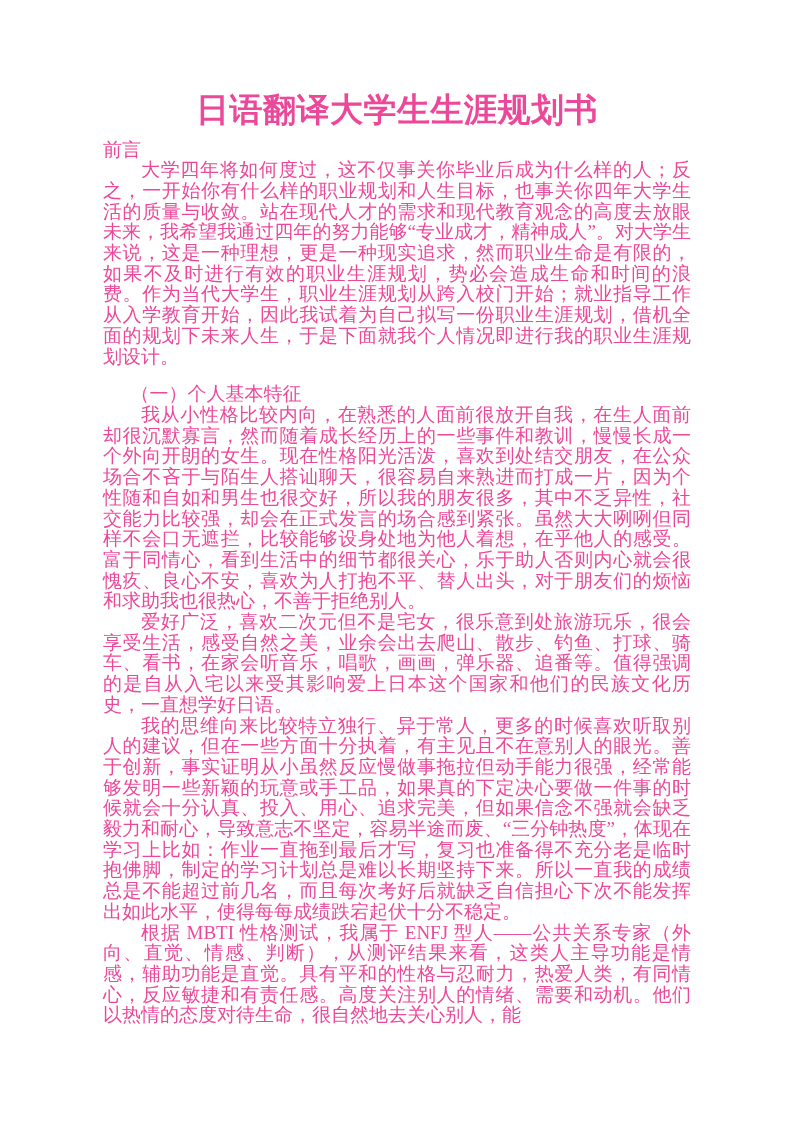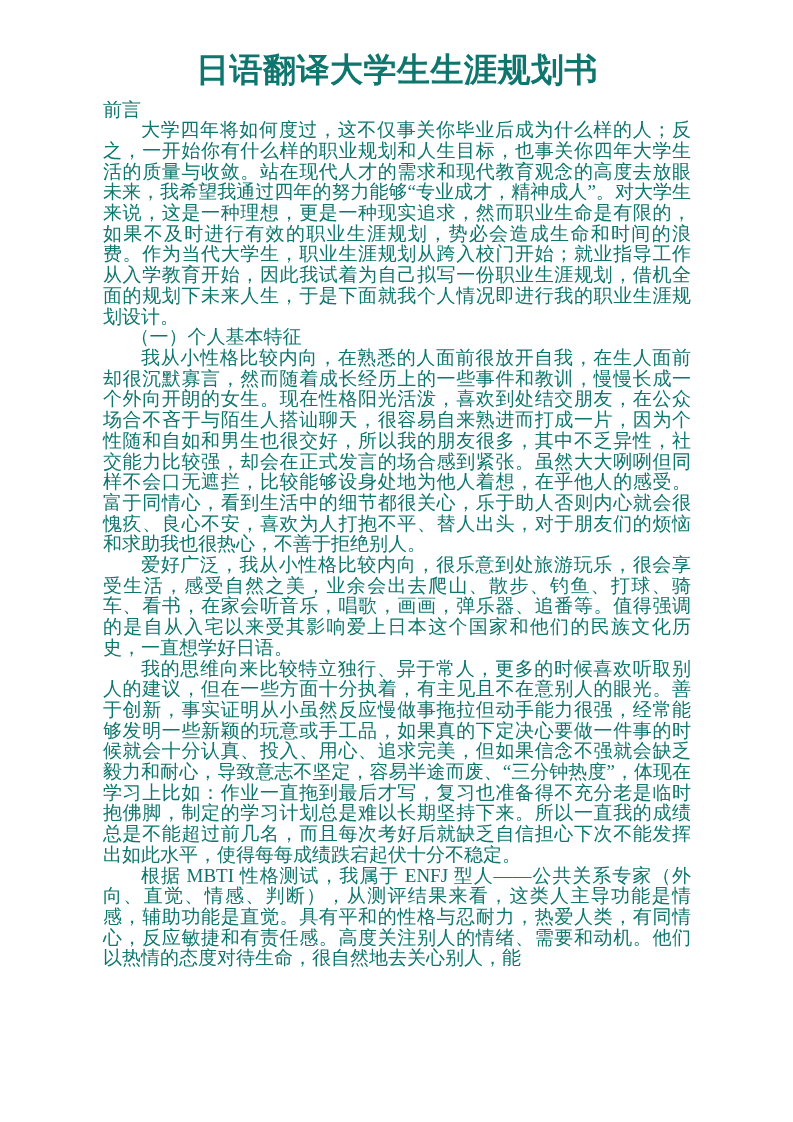--- a/index.html
+++ b/index.html
@@ -3,51 +3,51 @@
 <meta charset="utf-8">
 <style>
   html, body { margin: 0; padding: 0; background: #ffffff; }
   .page {
     position: relative;
     width: 793px;
     height: 1122px;
     margin: 0 auto;
     background: #ffffff;
     box-sizing: border-box;
-    padding: 48px 102px 0 103px;
+    padding: 88px 102px 0 103px;
     overflow: hidden;
     font-family: "Liberation Serif", "DejaVu Serif", serif;
-    color: #0f766e;
+    color: #ec4899;
   }
   .doc-title {
     font-size: 33px;
     font-weight: bold;
     text-align: center;
     line-height: 1.35;
     margin: 0 0 7px 0;
     letter-spacing: 0.5px;
   }
   .block {
     font-size: 19px;
     line-height: 20.7px;
     text-align: justify;
     text-justify: inter-ideograph;
     margin: 0;
     word-break: break-all;
   }
   .block.para { text-indent: 2em; }
-  .block.sub  { text-indent: 1.45em; }
+  .block.sub  { text-indent: 1.45em; margin-top: 17px; }
   .block.plain { text-indent: 0; }
 </style>
 </head>
 <body>
 
 <div class="page">
   <h1 class="doc-title">日语翻译大学生生涯规划书</h1>
 
   <p class="block plain">前言</p>
   <p class="block para">大学四年将如何度过，这不仅事关你毕业后成为什么样的人；反之，一开始你有什么样的职业规划和人生目标，也事关你四年大学生活的质量与收敛。站在现代人才的需求和现代教育观念的高度去放眼未来，我希望我通过四年的努力能够“专业成才，精神成人”。对大学生来说，这是一种理想，更是一种现实追求，然而职业生命是有限的，如果不及时进行有效的职业生涯规划，势必会造成生命和时间的浪费。作为当代大学生，职业生涯规划从跨入校门开始；就业指导工作从入学教育开始，因此我试着为自己拟写一份职业生涯规划，借机全面的规划下未来人生，于是下面就我个人情况即进行我的职业生涯规划设计。</p>
   <p class="block sub">（一）个人基本特征</p>
   <p class="block para">我从小性格比较内向，在熟悉的人面前很放开自我，在生人面前却很沉默寡言，然而随着成长经历上的一些事件和教训，慢慢长成一个外向开朗的女生。现在性格阳光活泼，喜欢到处结交朋友，在公众场合不吝于与陌生人搭讪聊天，很容易自来熟进而打成一片，因为个性随和自如和男生也很交好，所以我的朋友很多，其中不乏异性，社交能力比较强，却会在正式发言的场合感到紧张。虽然大大咧咧但同样不会口无遮拦，比较能够设身处地为他人着想，在乎他人的感受。富于同情心，看到生活中的细节都很关心，乐于助人否则内心就会很愧疚、良心不安，喜欢为人打抱不平、替人出头，对于朋友们的烦恼和求助我也很热心，不善于拒绝别人。</p>
-  <p class="block para">爱好广泛，我从小性格比较内向，很乐意到处旅游玩乐，很会享受生活，感受自然之美，业余会出去爬山、散步、钓鱼、打球、骑车、看书，在家会听音乐，唱歌，画画，弹乐器、追番等。值得强调的是自从入宅以来受其影响爱上日本这个国家和他们的民族文化历史，一直想学好日语。</p>
+  <p class="block para">爱好广泛，喜欢二次元但不是宅女，很乐意到处旅游玩乐，很会享受生活，感受自然之美，业余会出去爬山、散步、钓鱼、打球、骑车、看书，在家会听音乐，唱歌，画画，弹乐器、追番等。值得强调的是自从入宅以来受其影响爱上日本这个国家和他们的民族文化历史，一直想学好日语。</p>
   <p class="block para">我的思维向来比较特立独行、异于常人，更多的时候喜欢听取别人的建议，但在一些方面十分执着，有主见且不在意别人的眼光。善于创新，事实证明从小虽然反应慢做事拖拉但动手能力很强，经常能够发明一些新颖的玩意或手工品，如果真的下定决心要做一件事的时候就会十分认真、投入、用心、追求完美，但如果信念不强就会缺乏毅力和耐心，导致意志不坚定，容易半途而废、“三分钟热度”，体现在学习上比如：作业一直拖到最后才写，复习也准备得不充分老是临时抱佛脚，制定的学习计划总是难以长期坚持下来。所以一直我的成绩总是不能超过前几名，而且每次考好后就缺乏自信担心下次不能发挥出如此水平，使得每每成绩跌宕起伏十分不稳定。</p>
   <p class="block para">根据 MBTI 性格测试，我属于 ENFJ 型人——公共关系专家（外向、直觉、情感、判断），从测评结果来看，这类人主导功能是情感，辅助功能是直觉。具有平和的性格与忍耐力，热爱人类，有同情心，反应敏捷和有责任感。高度关注别人的情绪、需要和动机。他们以热情的态度对待生命，很自然地去关心别人，能</p>
 </div>
 
 </body></html>

